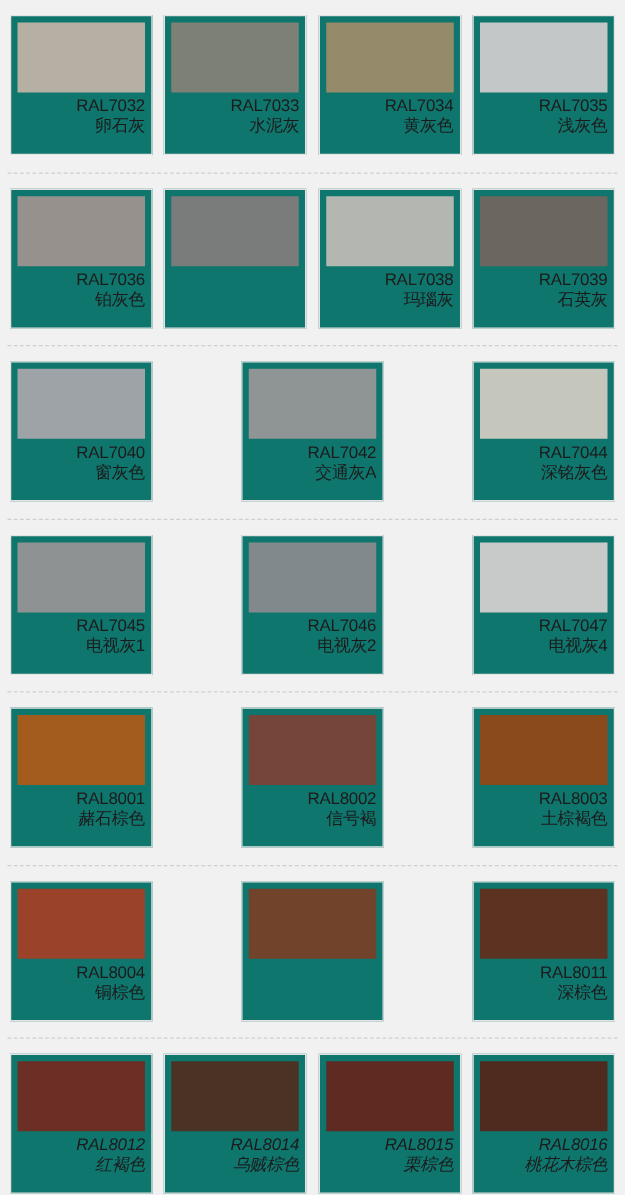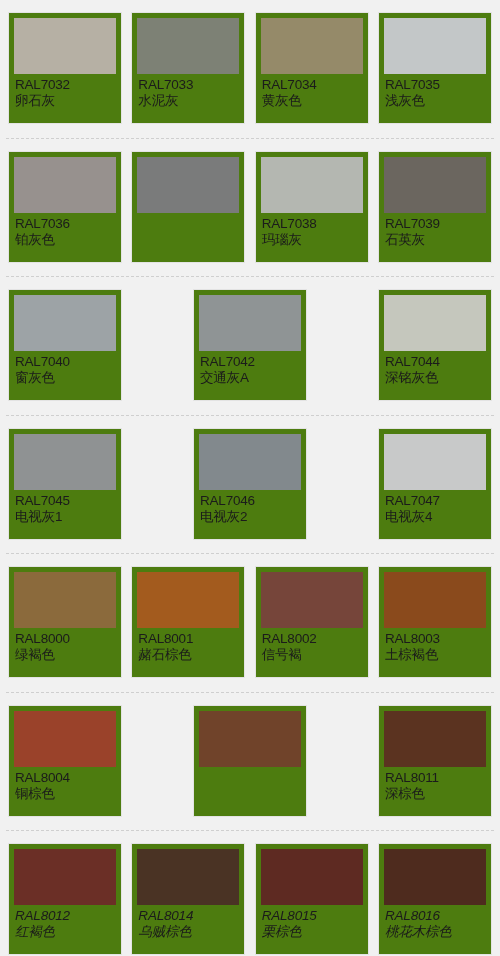--- a/index.html
+++ b/index.html
@@ -32,29 +32,30 @@
   .row .divider {
     position: absolute;
     left: 6px;
     right: 6px;
     bottom: 0px;
     height: 0px;
     border-top: 1px dashed #cfcfcf;
   }
   .card {
     width: 114px;
-    background: #4d7c0f;
+    background: #0f766e;
     border: 1px solid #e3e3e3;
     box-sizing: border-box;
     padding: 5px 5px 2px 5px;
     margin-top: 12px;
     height: 112px;
     box-shadow: 0 0 0 0 rgba(0,0,0,0);
     display: flex;
     flex-direction: column;
+    text-align: right;
   }
   .swatch {
     width: 100%;
     height: 56px;
     flex: none;
     background: #ccc;
   }
   .labels {
     padding: 3px 0 0 1px;
     line-height: 1.14;
@@ -178,27 +179,20 @@
         <div class="swatch" title="RAL7047" style="background: rgb(200, 201, 201);"></div>
         <div class="labels">
           <div class="code">RAL7047</div>
           <div class="cname">电视灰4</div>
         </div>
       </div>
       <div class="divider"></div>
     </div>
     <div class="row">
       <div class="card">
-        <div class="swatch" title="RAL8000" style="background: rgb(139, 106, 60);"></div>
-        <div class="labels">
-          <div class="code">RAL8000</div>
-          <div class="cname">绿褐色</div>
-        </div>
-      </div>
-      <div class="card">
         <div class="swatch" title="RAL8001" style="background: rgb(163, 91, 30);"></div>
         <div class="labels">
           <div class="code">RAL8001</div>
           <div class="cname">赭石棕色</div>
         </div>
       </div>
       <div class="card">
         <div class="swatch" title="RAL8002" style="background: rgb(118, 69, 58);"></div>
         <div class="labels">
           <div class="code">RAL8002</div>

